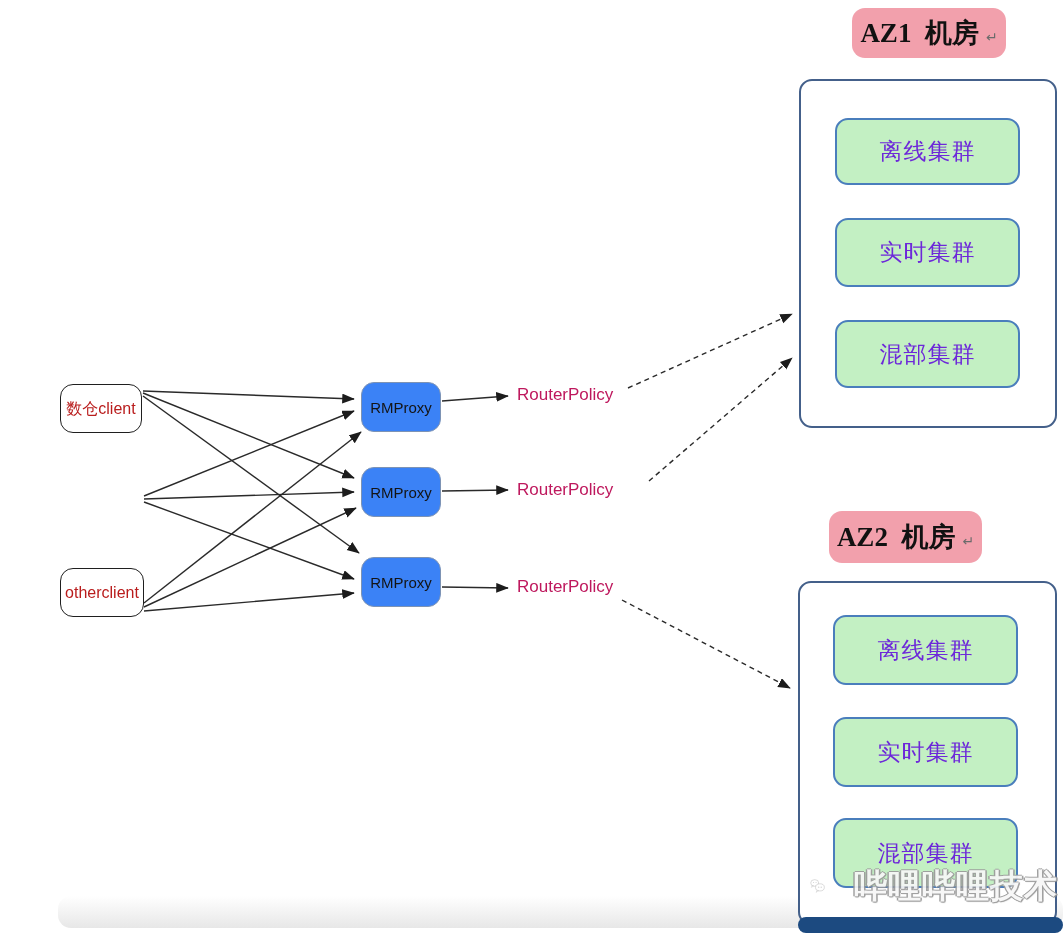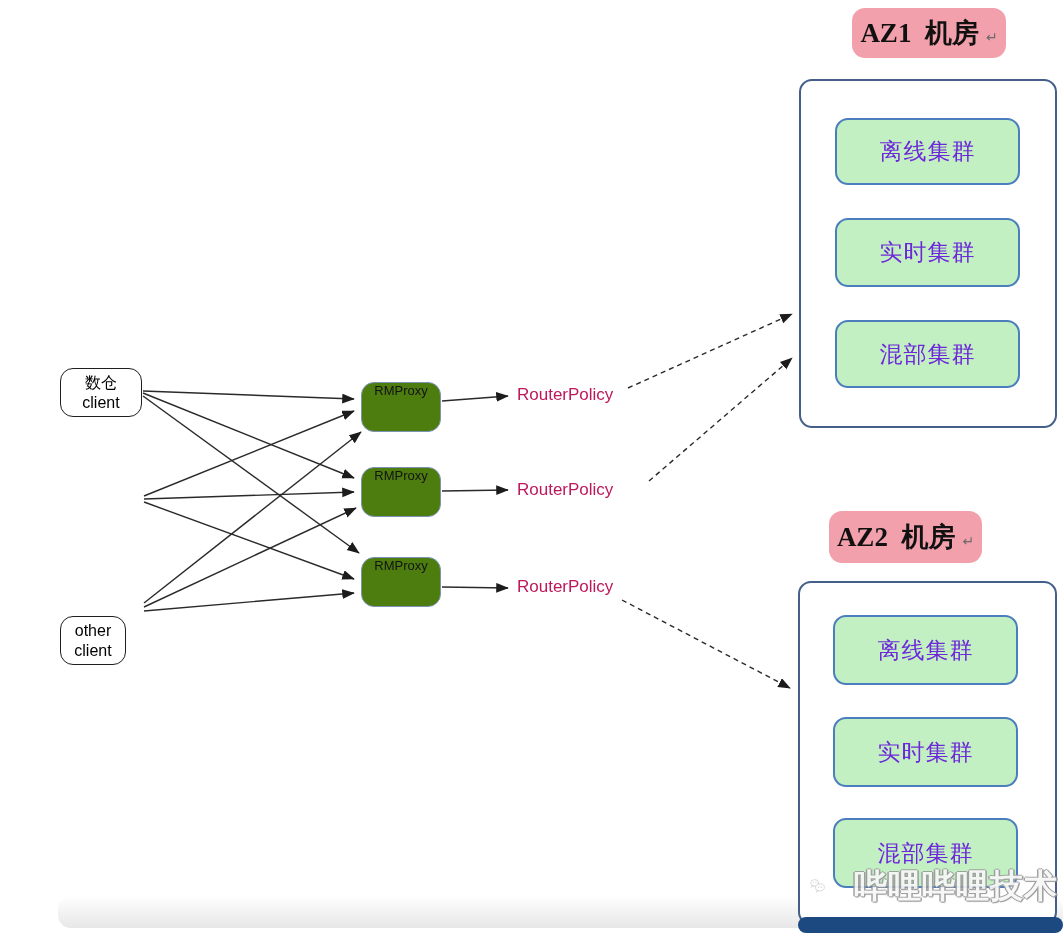--- a/index.html
+++ b/index.html
@@ -24,28 +24,28 @@
   
   .cluster{
     background:var(--cluster-green-bg,#c3f0c3);
     border:2px solid var(--cluster-border,#4a7ebc);
     display:flex;align-items:center;justify-content:center;
     font-size:23px;font-weight:500;letter-spacing:1px;color:#6d28d9;
   }
   
   .client{
     background:#fff;border:1.6px solid var(--client-border,#1f1f1f);
-    display:flex;flex-direction:column;align-items:center;justify-content:center;
-    font-size:16px;line-height:20px;color:#000000;text-align:center;
+    display:flex;flex-direction:row;align-items:center;justify-content:center;
+    font-size:16px;line-height:20px;color:#b91c1c;text-align:center;margin-top:16px;
   }
   
   .proxy{
-    background:#4d7c0f;border:1.5px solid var(--proxy-border,#7d93b4);
-    display:flex;align-items:flex-start;justify-content:center;
-    font-size:13px;color:#141414;
+    background:#3b82f6;border:1.5px solid var(--proxy-border,#7d93b4);
+    display:flex;align-items:center;justify-content:center;
+    font-size:15px;color:#141414;
   }
   .router-label{font-size:17px;line-height:22px;color:#be185d;}
   
   #arrows{position:absolute;left:0;top:0;z-index:6;pointer-events:none;}
   .boxlayer{z-index:2;}
   
   .bottom-strip{
     left:58px;top:896px;width:1005px;height:32px;z-index:0;
     background:linear-gradient(#ffffff,#e7e7e7);
   }
@@ -100,21 +100,21 @@
   </div>
   <div class="abs cluster boxlayer" style="left:833px;top:818px;width:185px;height:70px">
     <span>混部集群</span>
   </div>
   <div class="abs bottom-blue-bar"></div>
 
   <div class="abs client boxlayer" style="left:60px;top:368px;width:82px;height:49px">
     <span>数仓</span>
     <span>client</span>
   </div>
-  <div class="abs client boxlayer" style="left:60px;top:616px;width:66px;height:49px">
+  <div class="abs client boxlayer" style="left:60px;top:552px;width:84px;height:49px">
     <span>other</span>
     <span>client</span>
   </div>
 
   <div class="abs proxy boxlayer" style="left:361px;top:382px;width:80px;height:50px">
     <span>RMProxy</span>
   </div>
   <div class="abs proxy boxlayer" style="left:361px;top:467px;width:80px;height:50px">
     <span>RMProxy</span>
   </div>

